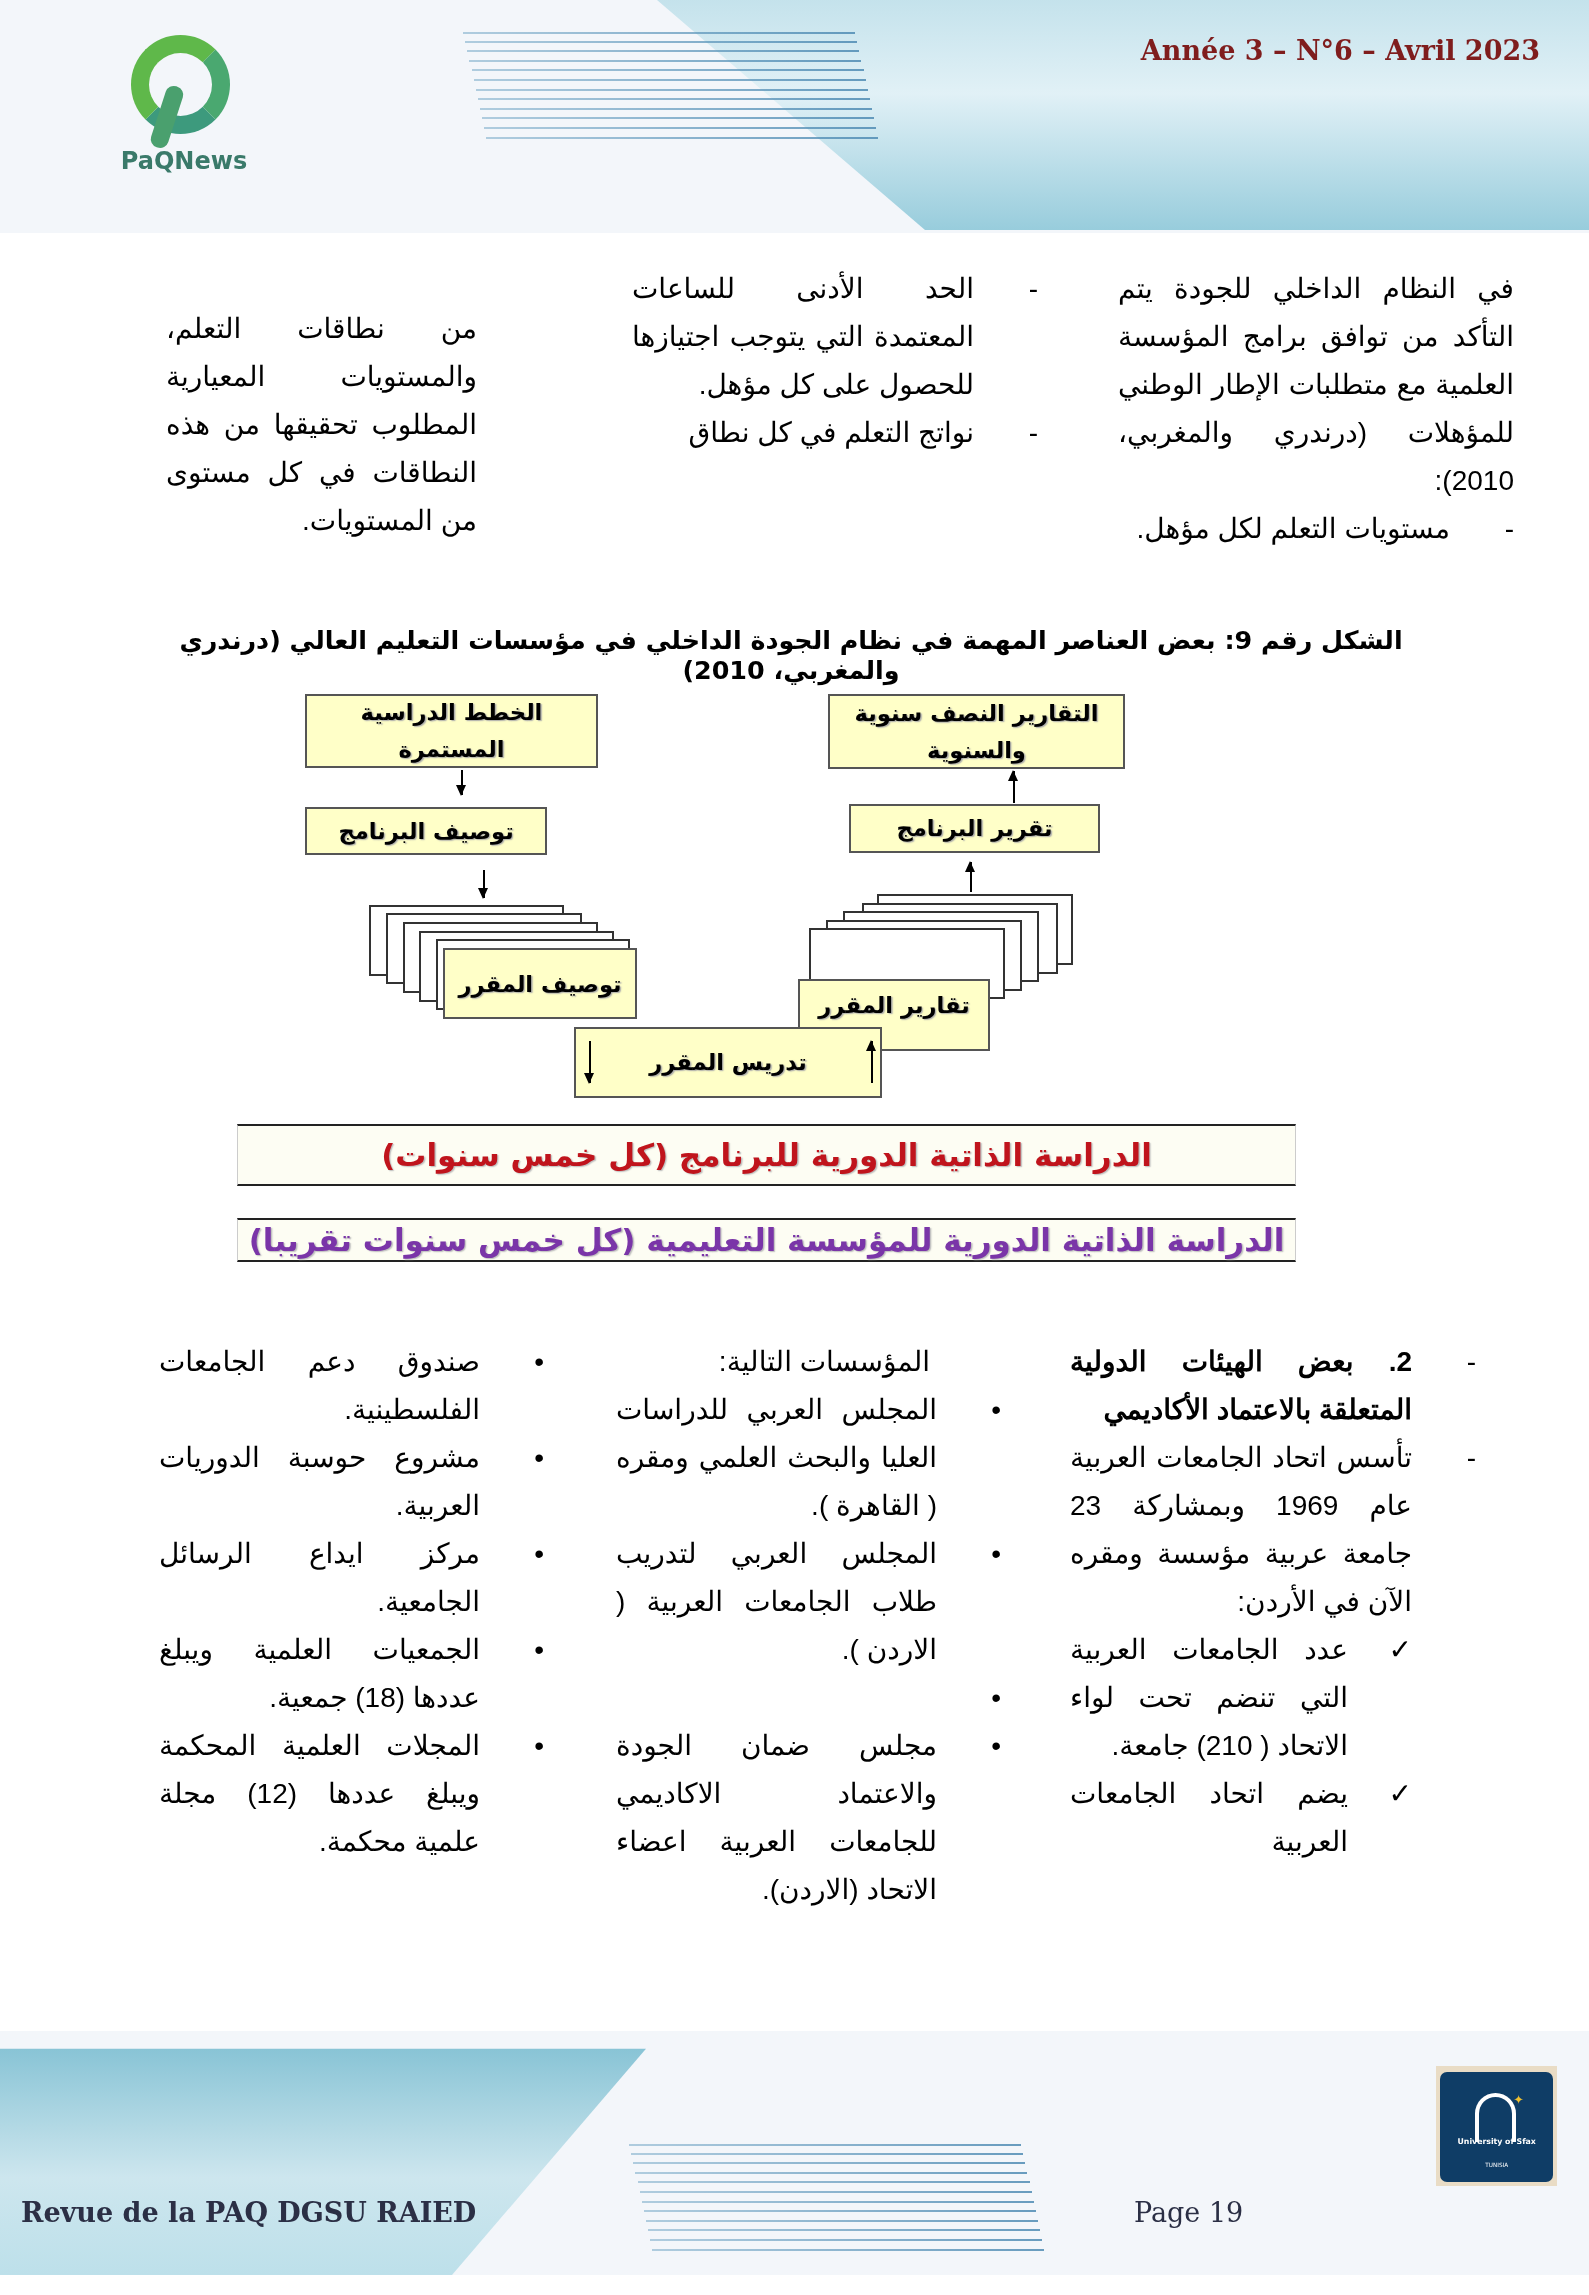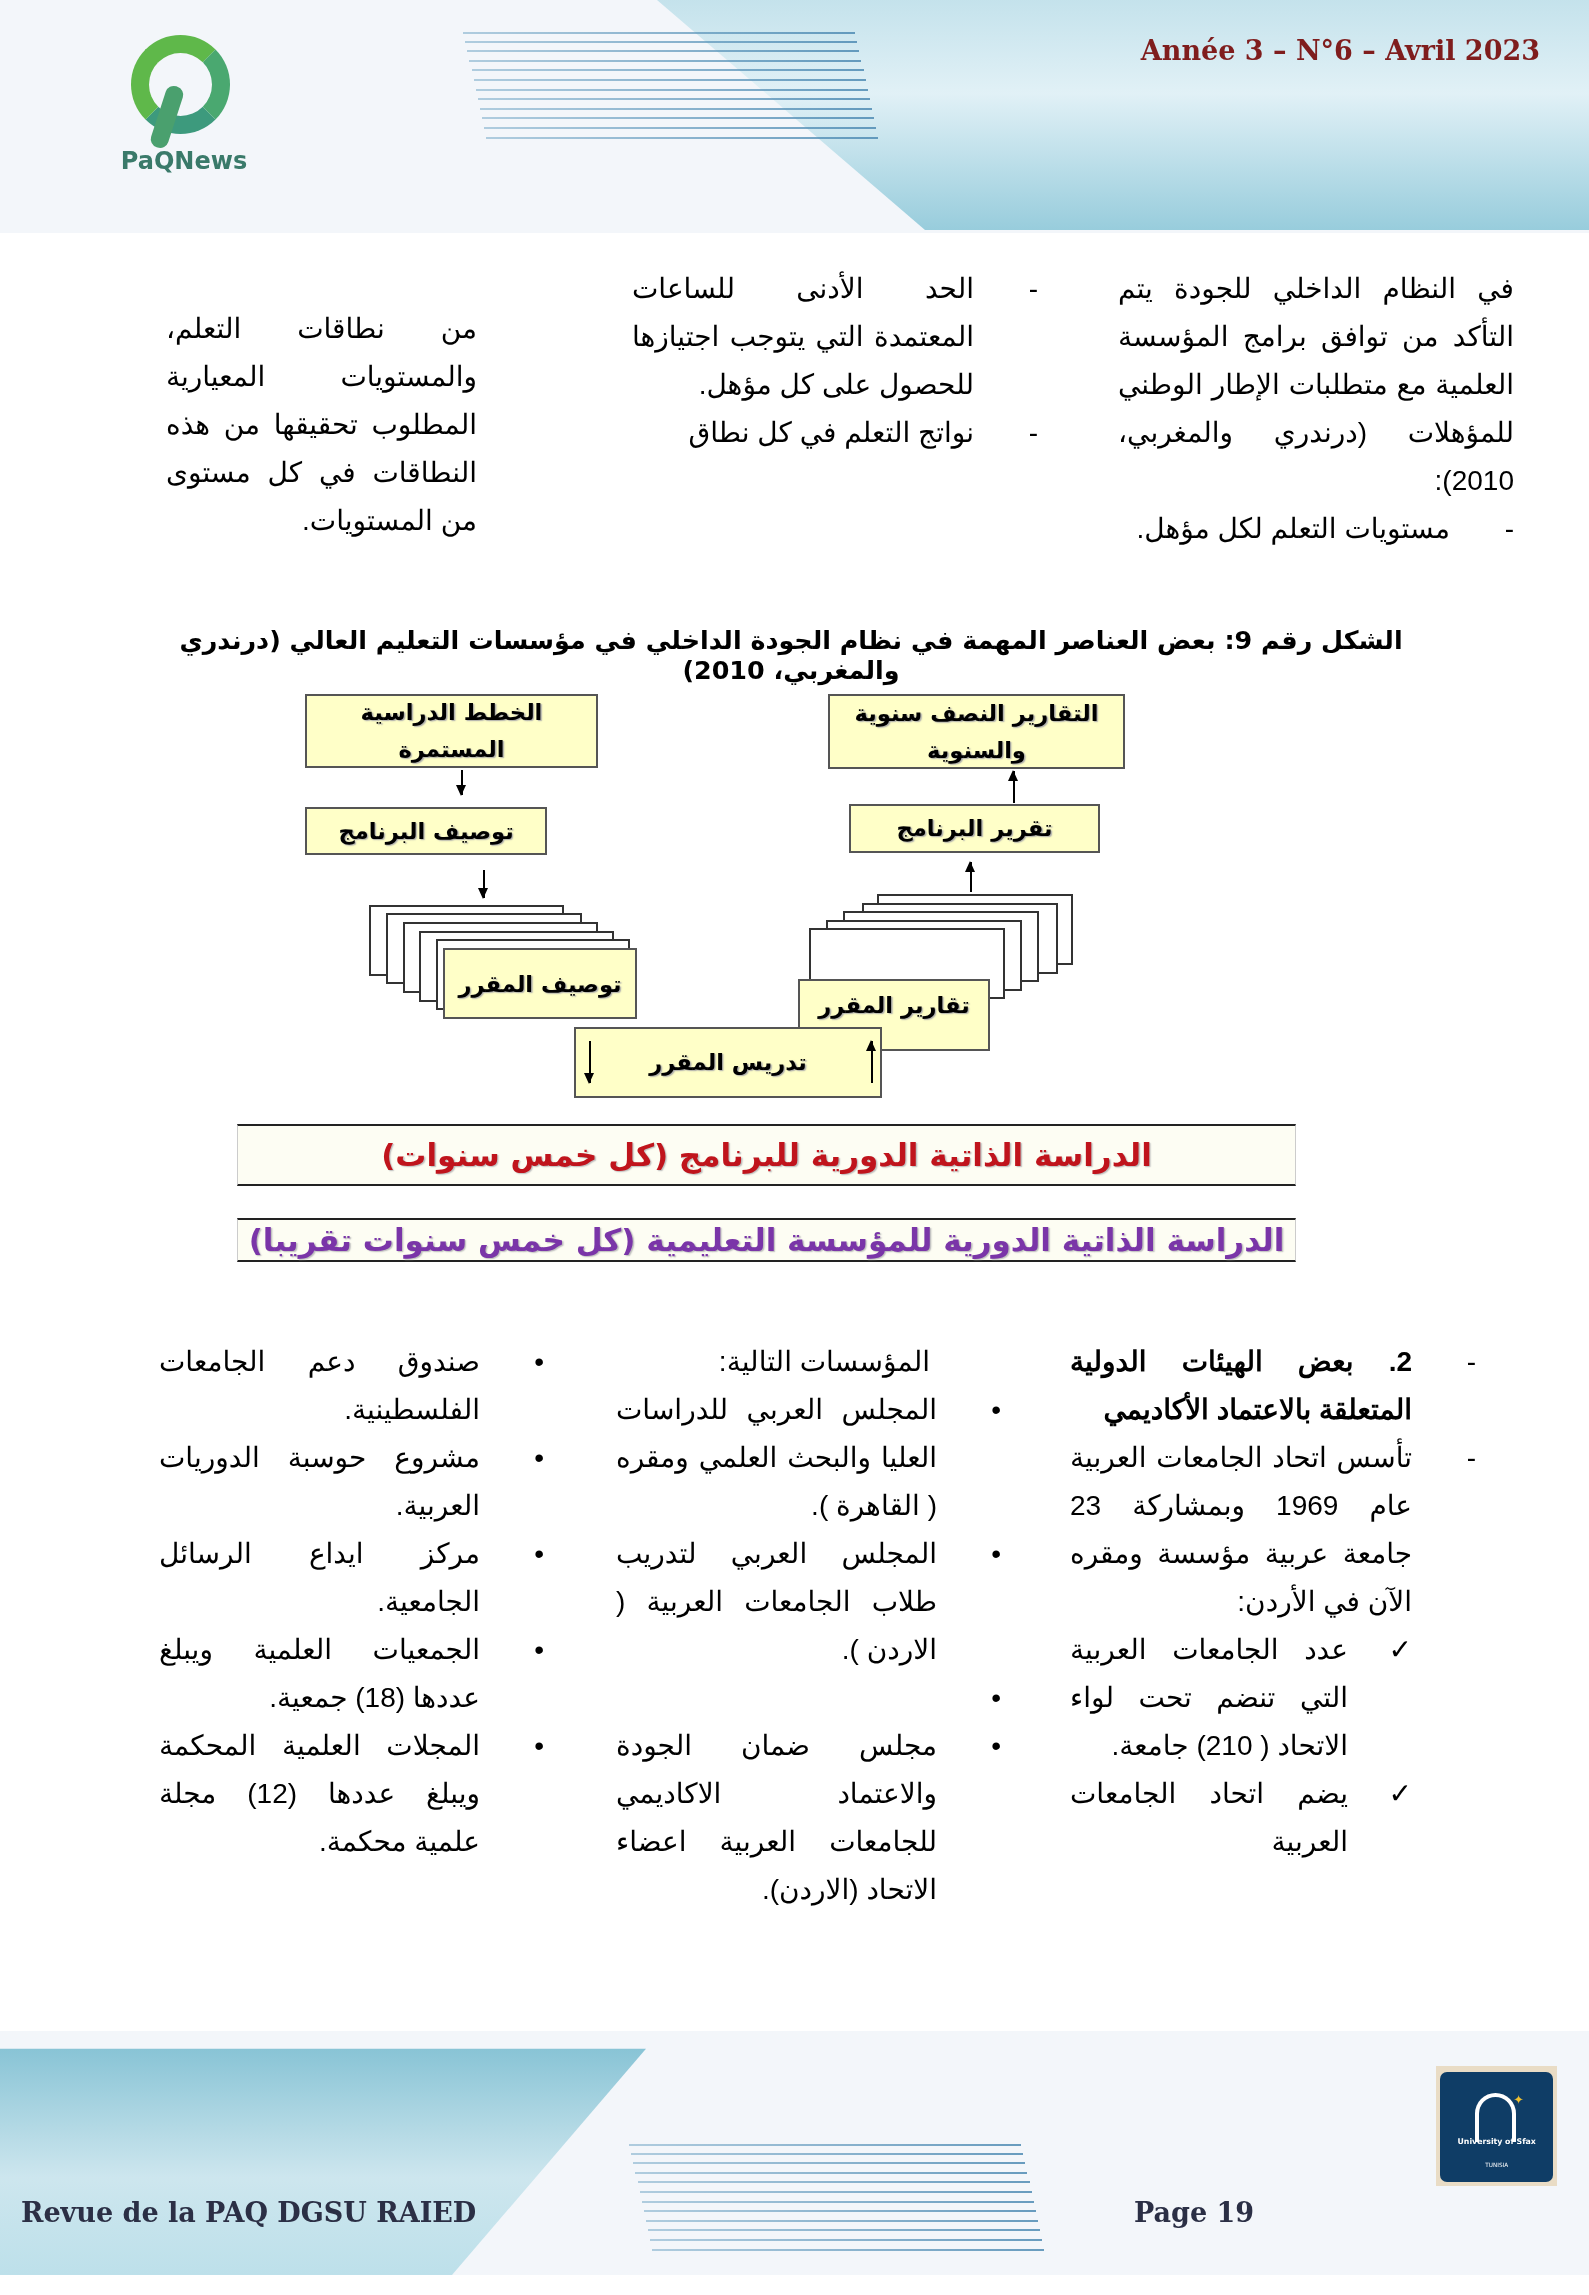--- a/index.html
+++ b/index.html
@@ -50,21 +50,21 @@
     border-left:0.7px solid #ccc; border-right:0.7px solid #ccc; box-sizing:border-box;
     display:flex; align-items:center; justify-content:center; direction:rtl;
     font-family:"DejaVu Sans", sans-serif; font-weight:bold; font-size:31px; text-shadow:1.4px 1.4px 1.4px #bbb;margin-left:36px; }
 
   
   .footer { left:0; top:2031px; width:1589px; height:244px; background:#f3f6fa; overflow:hidden; }
   .footer .wedge { position:absolute; left:0; top:0; width:1589px; height:244px;
     background:linear-gradient(180deg,#7fbfd2 0%,#cde6ee 60%,#bde0ea 100%);
     clip-path:polygon(0 17.7px,646px 17.7px,452px 244px,0 244px); }
   .footer-left { left:21px; top:2197px; font-family:"DejaVu Serif", serif; font-weight:bold; font-size:27px; color:#2b2f45; }
-  .footer-page { left:1134px; top:2197px; font-family:"DejaVu Serif", serif; font-weight:bold; font-size:27px; color:#2b2f45; }
+  .footer-page { left:1134px; top:2197px; font-family:"DejaVu Serif", serif; font-weight:normal; font-size:27px; color:#2b2f45; }
   .uni-logo { left:1436px; top:2066px; width:121px; height:120px; background:#e9dcc5; }
   .uni-logo .inner { position:absolute; left:4.2px; top:5.7px; width:113px; height:110px; background:#0f3d66; border-radius:7px;
     color:#fff; text-align:center; font-family:"DejaVu Sans", sans-serif; }
   .uni-logo .glyph { position:absolute; left:35px; top:21px; width:41px; height:49px; border:4.2px solid #fff;
     border-bottom:none; border-radius:21px 21px 0 0; box-sizing:border-box; }
   .uni-logo .star { position:absolute; left:73px; top:20px; color:#f0c030; font-size:12.7px; }
   .uni-logo .uname { position:absolute; left:0; top:65px; width:113px; font-size:7.8px; font-weight:bold; }
   .uni-logo .ucountry { position:absolute; left:0; top:90px; width:113px; font-size:5.7px; }
 </style>
 </head>

